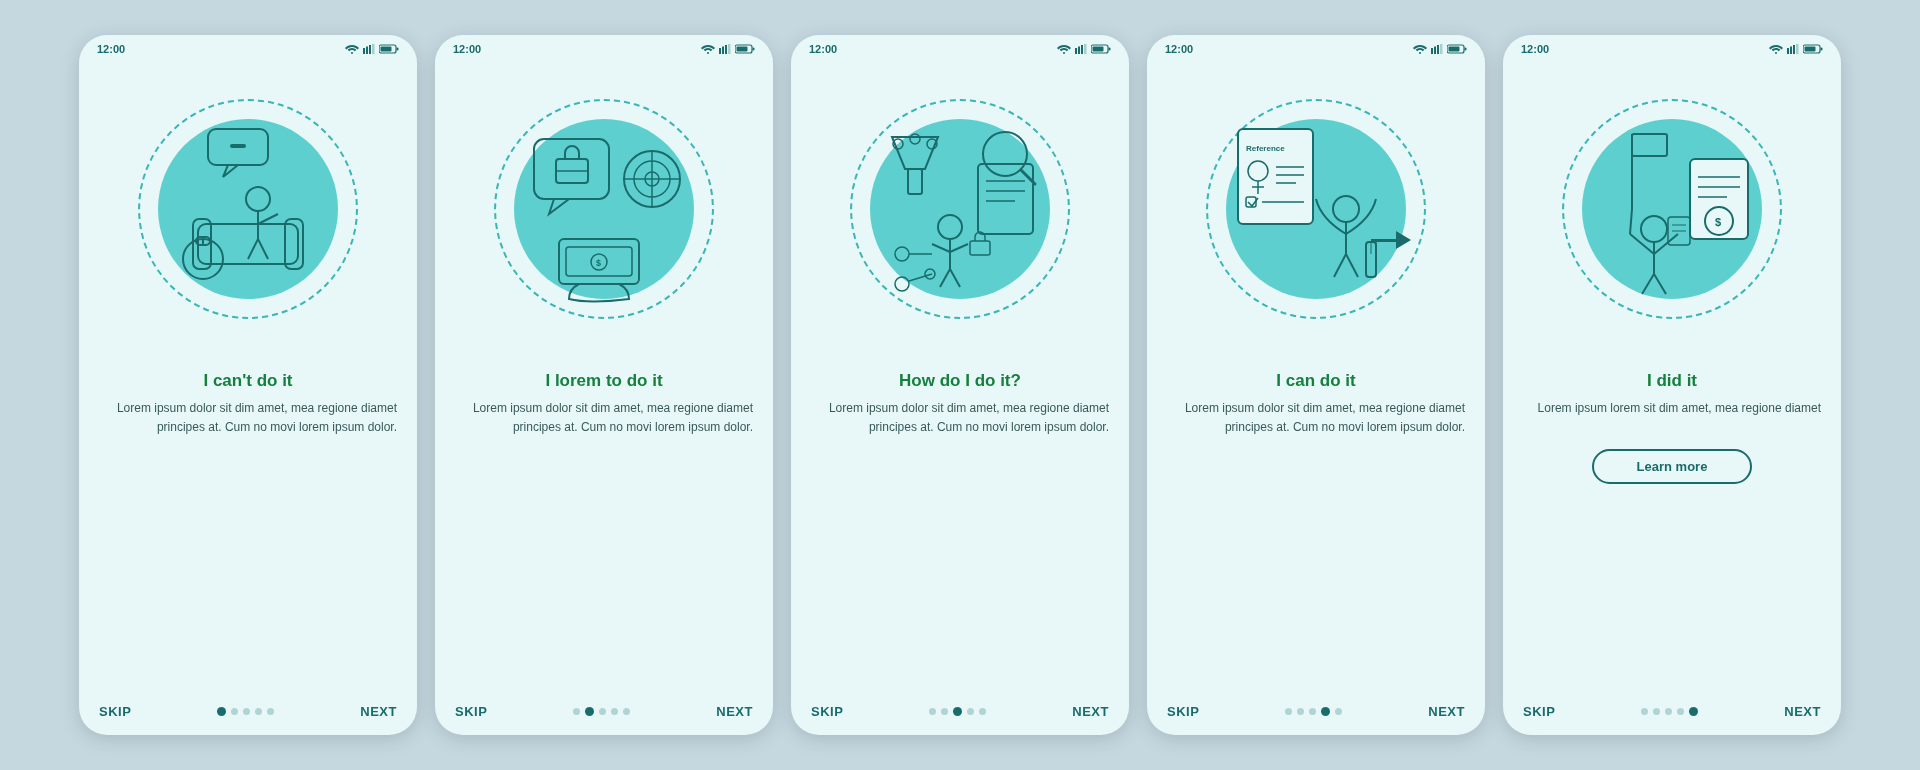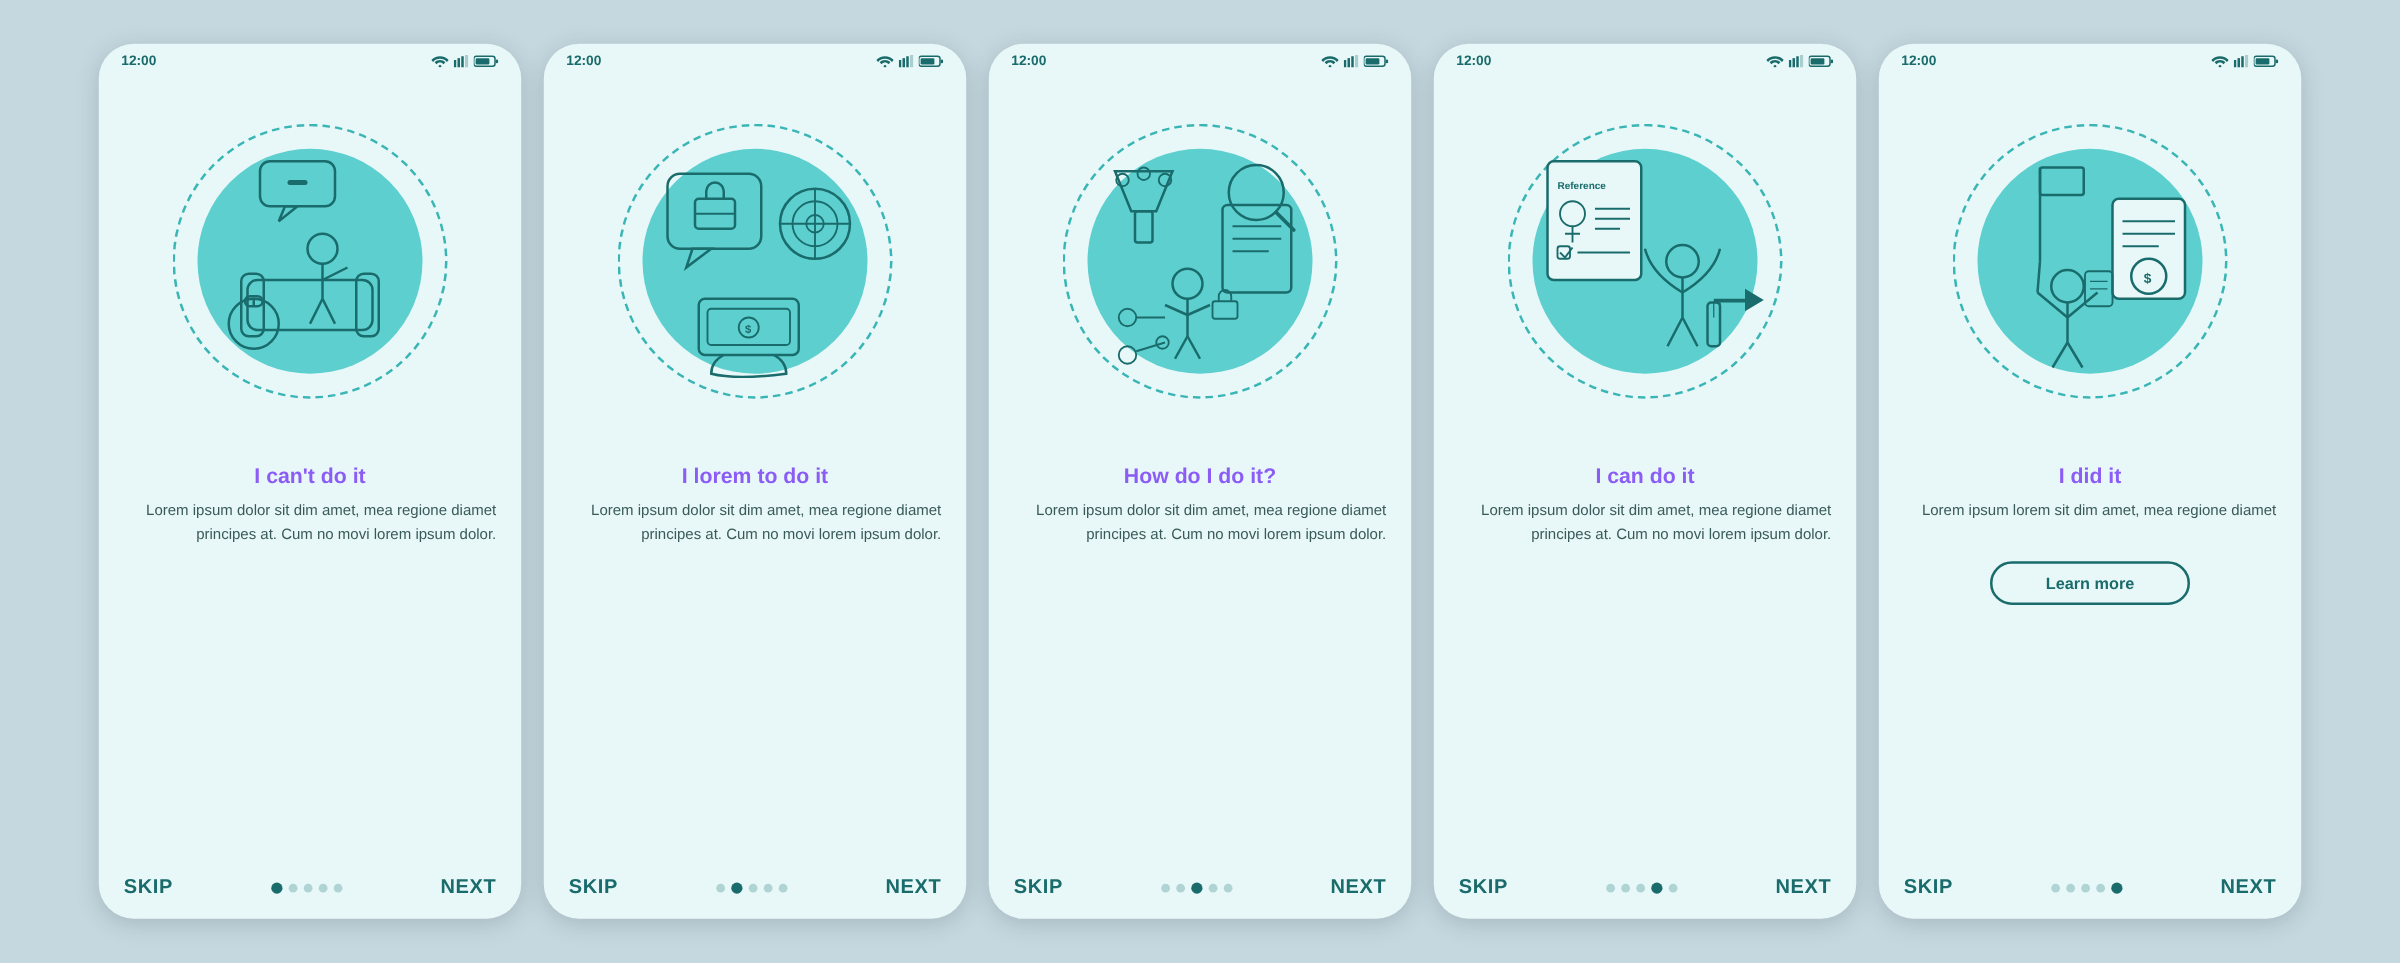--- a/index.html
+++ b/index.html
@@ -78,21 +78,21 @@
     }
     .phone-content {
       padding: 12px 20px 0 20px;
       flex: 1;
       display: flex;
       flex-direction: column;
     }
     .phone-title {
       font-size: 17px;
       font-weight: 700;
-      color: #8b5cf6;
+      color: #15803d;
       margin-bottom: 8px;
       text-align: center;
     }
     .phone-body {
       font-size: 12px;
       color: #3a5a5a;
       line-height: 1.55;
       text-align: right;
       margin-bottom: 10px;
     }
@@ -110,21 +110,21 @@
       text-align: center;
       width: 160px;
     }
     .phone-footer {
       display: flex;
       align-items: center;
       justify-content: space-between;
       padding: 10px 20px 16px 20px;
     }
     .nav-text {
-      font-size: 16px;
+      font-size: 13px;
       font-weight: 700;
       color: #1a6b6b;
       letter-spacing: 0.5px;
       cursor: pointer;
     }
     .dots {
       display: flex;
       gap: 5px;
       align-items: center;
     }

